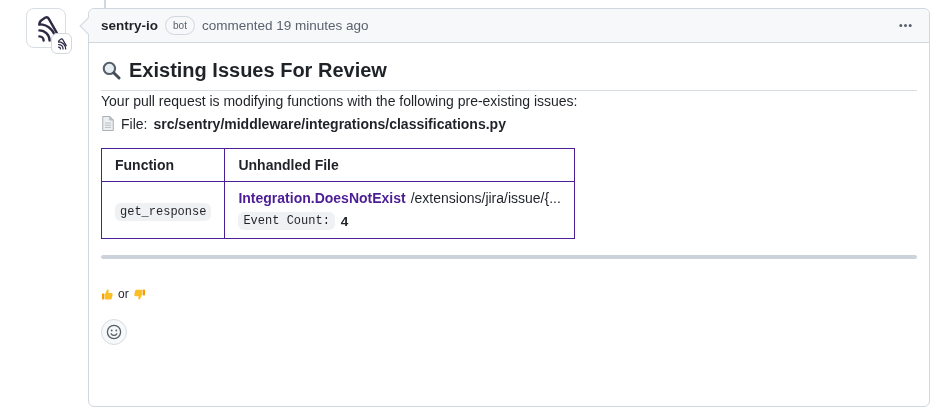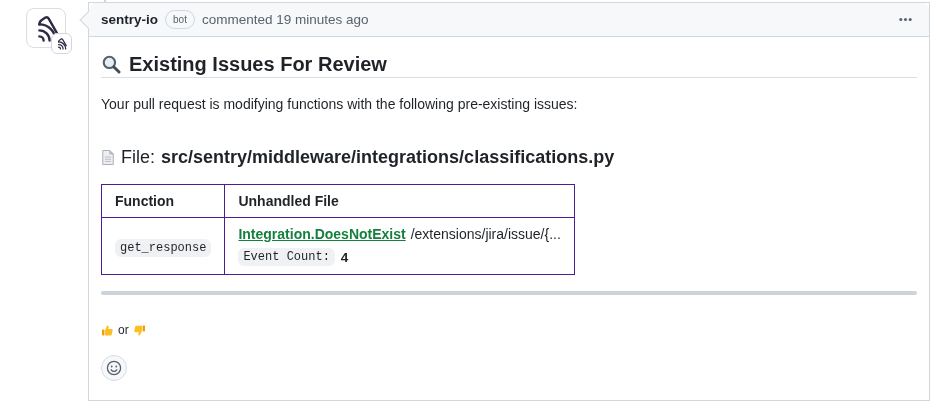--- a/index.html
+++ b/index.html
@@ -11,47 +11,47 @@
   .timeline-line { position:absolute; left:104px; top:0; width:2px; height:14px; background:#d0d7de; }
 
   
   .avatar { position:absolute; left:26px; top:8px; width:40px; height:40px; background:#fff;
             border:1px solid #d8dee4; border-radius:8px; display:flex; align-items:center;
             justify-content:center; cursor:pointer; }
   .avatar-badge { position:absolute; right:-7px; bottom:-7px; width:21px; height:21px; background:#fff;
             border:1px solid #d0d7de; border-radius:6px; display:flex; align-items:center; justify-content:center; }
 
   
-  .card { position:absolute; left:88px; top:2px; width:842px; height:399px; background:#fff;
-          border:1px solid #d0d7de; border-radius:0; }
+  .card { position:absolute; left:88px; top:8px; width:842px; height:399px; background:#fff;
+          border:1px solid #d0d7de; border-radius:6px; }
   .card-header { position:relative; height:34px; background:#f6f8fa; border-bottom:1px solid #d0d7de;
           border-radius:7px 7px 0 0; display:flex; align-items:center; padding:0 12px; font-size:13.5px; }
   .caret { position:absolute; left:-7px; top:11px; width:12px; height:12px; background:#f6f8fa;
           border-left:1px solid #d0d7de; border-bottom:1px solid #d0d7de; transform:rotate(45deg); }
   .author { font-weight:700; color:#1f2328; text-decoration:none; cursor:pointer; }
   .bot-badge { margin-left:7px; padding:0 7px; border:1px solid #d0d7de; border-radius:999px;
           font-size:10px; line-height:17px; color:#59636e; background:transparent; }
   .timestamp { margin-left:7px; color:#59636e; cursor:pointer; }
   .kebab { margin-left:auto; background:none; border:none; cursor:pointer; display:flex; align-items:center; padding:4px; }
 
   .card-body { padding:16px 12px; }
   h2.comment-title { display:flex; align-items:center; gap:7px; font-size:20px; font-weight:700;
-          color:#1f2328; padding-bottom:1px; border-bottom:1px solid #d8dee4; margin-bottom:16px; }
-  p.intro { font-size:14px; line-height:1.45; margin-bottom:33px; }
-  p.file-line { display:flex; align-items:center; gap:6px; font-size:18px; margin-bottom:16px; }
+          color:#1f2328; padding-bottom:8px; border-bottom:1px solid #d8dee4; }
+  p.intro { font-size:14px; line-height:1.45; margin-bottom:4px; }
+  p.file-line { display:flex; align-items:center; gap:6px; font-size:14px; margin-bottom:16px; }
   p.file-line strong { font-weight:700;text-align:center; }
 
   table.issues { border-collapse:collapse; font-size:14px; }
   table.issues th, table.issues td { border:1px solid #4c1d95; padding:8px 13px; text-align:left; }
   table.issues th { font-weight:700; }
   table.issues td.func-cell { min-width:106px; }
   code.inline-code { font-family:"Liberation Mono","DejaVu Sans Mono",monospace; font-size:12px;
           background:#eff1f3; border-radius:6px; padding:2px 5px; color:#1f2328; white-space:nowrap; }
   .issue-line { display:flex; align-items:baseline; gap:5px; margin-bottom:6px; white-space:nowrap; }
-  .issue-line a { color:#15803d; font-weight:700; text-decoration:underline; cursor:pointer; }
+  .issue-line a { color:#4c1d95; font-weight:700; cursor:pointer; }
   .count-line { display:flex; align-items:center; gap:6px; }
   .count-line strong { font-size:13.5px; font-weight:700; }
 
   hr.divider { border:none; height:4px; background:#ccd3db; margin:16px 0 28px; border-radius:2px; }
 
   p.feedback { display:flex; align-items:center; gap:4px; font-size:12px; color:#24292f; margin-bottom:18px; }
   .emoji-svg { display:inline-block; vertical-align:-2px; }
 
   .reaction { width:26px; height:26px; border-radius:50%; background:#f6f8fa; border:1px solid #d7dde3;
           display:flex; align-items:center; justify-content:center; cursor:pointer; padding:0; }

